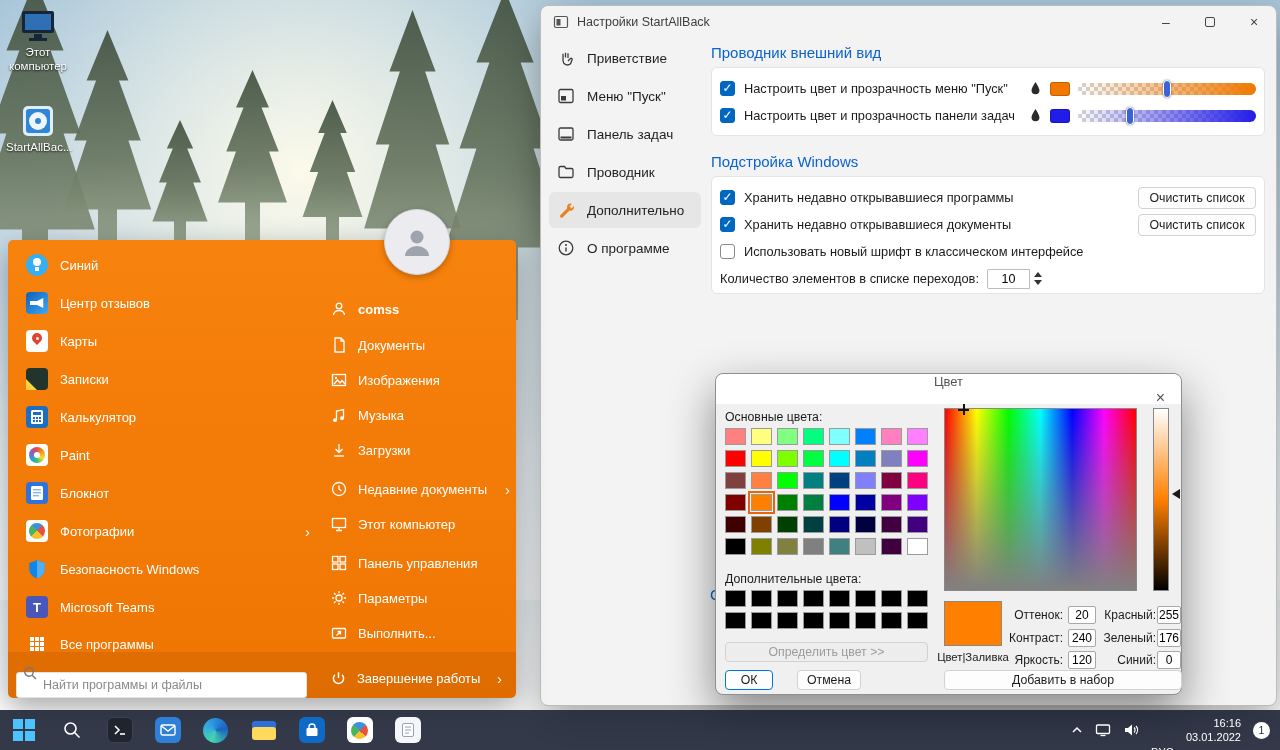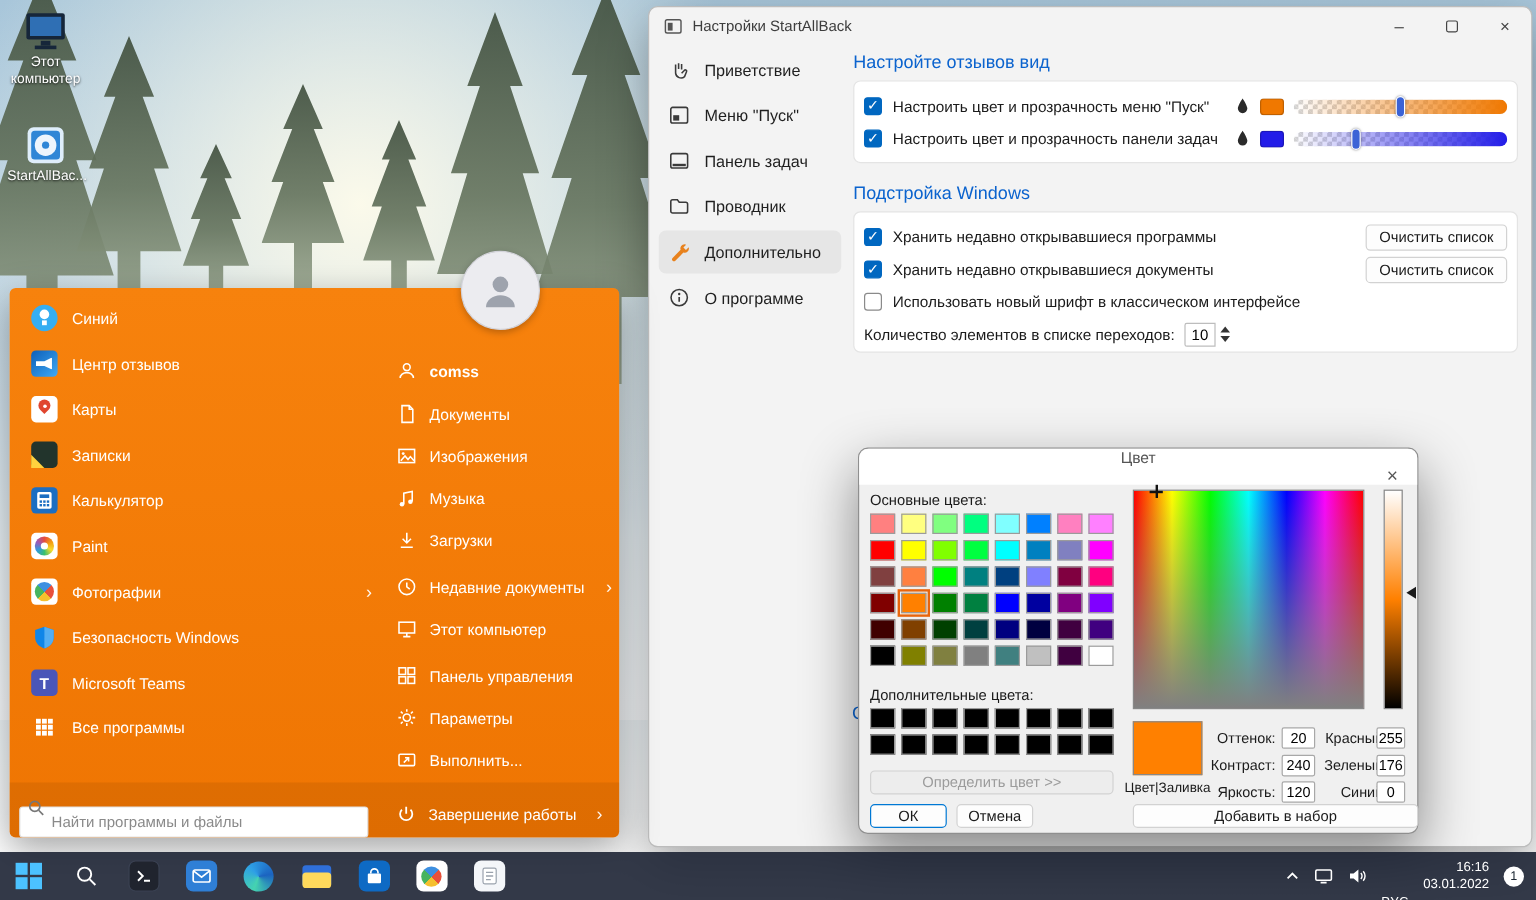--- a/index.html
+++ b/index.html
@@ -94,21 +94,21 @@
   .color-chip { width:20px; height:14px; border-radius:3px; border:1px solid rgba(0,0,0,.2); margin-right:8px; cursor:pointer; }
   .app-slider { --c:#f07800; position:relative; width:178px; height:20px; cursor:pointer; }
   .app-slider .track { position:absolute; left:0; right:0; top:4px; bottom:4px; border-radius:6px; overflow:hidden; background-color:#fff;
     background-image:linear-gradient(45deg,#d2d2d2 25%,transparent 25%,transparent 75%,#d2d2d2 75%),linear-gradient(45deg,#d2d2d2 25%,transparent 25%,transparent 75%,#d2d2d2 75%);
     background-size:8px 8px; background-position:0 0,4px 4px; }
   .app-slider .track::after { content:""; position:absolute; inset:0; background:linear-gradient(to right, transparent, var(--c)); }
   .app-slider .handle { position:absolute; top:1px; width:8px; height:18px; transform:translateX(-50%); background:#3b63d6; border:1px solid #fff; border-radius:4px; box-shadow:0 0 2px rgba(0,0,0,.5); }
   .btn { background:#fdfdfd; border:1px solid #d2d2d2; border-radius:4px; font-size:12.3px; color:#1b1b1b; display:flex; align-items:center; justify-content:center; cursor:pointer; font-family:inherit; }
   .clear-btn { margin-left:auto; width:118px; height:22px; }
   .spin { display:flex; align-items:center; margin-left:8px; }
-  .spin .val { width:26px; height:20px; border:1px solid #bdbdbd; border-radius:2px 0 0 2px; background:#fff; display:flex; align-items:center; justify-content:center; font-size:12.5px; }
+  .spin .val { width:43px; height:20px; border:1px solid #bdbdbd; border-radius:2px 0 0 2px; background:#fff; display:flex; align-items:center; justify-content:center; font-size:12.5px; }
   .spin .arrows { display:flex; flex-direction:column; justify-content:center; gap:3px; margin-left:4px; cursor:pointer; }
   .tri-up { width:0; height:0; border-left:4px solid transparent; border-right:4px solid transparent; border-bottom:5px solid #333; }
   .tri-dn { width:0; height:0; border-left:4px solid transparent; border-right:4px solid transparent; border-top:5px solid #333; }
   .frag { position:absolute; font-size:13.5px; }
 
   
   .dialog { position:absolute; left:715px; top:373px; width:467px; height:322px; z-index:30;
     background:#f0f0f0; border:1px solid #8f8f8f; border-radius:8px; box-shadow:0 18px 46px rgba(0,0,0,.45); }
   .dlg-title { height:30px; background:#fff; border-radius:8px 8px 0 0; display:flex; align-items:center; padding:0 12px;flex-direction:column; }
   .dlg-title .t { font-size:13px; color:#555; }
@@ -129,21 +129,21 @@
   .lumbar { position:absolute; left:437px; top:34px; width:16px; height:183px; border:1px solid #888; cursor:pointer; }
   .lum-arrow { position:absolute; left:456px; top:115px; width:0; height:0; border-top:5px solid transparent; border-bottom:5px solid transparent; border-right:8px solid #1a1a1a; cursor:pointer; }
   .preview { position:absolute; left:228px; top:227px; width:58px; height:45px; border:1px solid #888; }
   .prev-lab { position:absolute; left:214px; top:277px; width:86px; text-align:center; font-size:11.3px; color:#1b1b1b; }
   .cd-row { position:absolute; height:18px; left:0; width:100%; }
   .cd-l1,.cd-l2 { position:absolute; font-size:12px; color:#1b1b1b; top:2px; }
   .cd-l1 { left:283px; width:64px; text-align:right; }
   .cd-l2 { left:384px; width:56px; text-align:right; }
   .cd-b1,.cd-b2 { position:absolute; top:0; height:18px; background:#fff; border:1px solid #a8a8a8; border-radius:2px; font-size:12px; text-align:center; line-height:17px; }
   .cd-b1 { left:352px; width:28px; }
-  .cd-b2 { left:431px; width:24px; }
+  .cd-b2 { left:441px; width:24px; }
 
   
   .taskbar { position:absolute; left:0; bottom:0; width:1280px; height:40px; z-index:40;
     background:rgba(29,36,52,.9); display:flex; align-items:center; }
   .tb-icons { display:flex; align-items:center; gap:21px; padding-left:10px; }
   .tb-ic { width:27px; height:27px; display:flex; align-items:center; justify-content:center; cursor:pointer; border-radius:5px; position:relative; }
   .winlogo { display:grid; grid-template-columns:10px 10px; grid-template-rows:10px 10px; gap:2px; }
   .winlogo div { background:#4cc2ff; }
   .tile-sm { width:26px; height:26px; border-radius:6px; position:relative; display:flex; align-items:center; justify-content:center; }
   .edge-c { width:25px; height:25px; border-radius:50%; background:conic-gradient(from 200deg,#45d3b0,#2e9fe6,#1b63c0,#45d3b0); }
@@ -245,20 +245,33 @@
       <span class="lab">Калькулятор</span>
     </div>
     <div class="sm-item">
       <span class="app-ic">
           <span class="tile ic-paint"></span>
         </span>
       <span class="lab">Paint</span>
     </div>
     <div class="sm-item">
       <span class="app-ic">
+          <span class="tile ic-notepad">
+            <svg width="14" height="16" viewBox="0 0 14 16">
+              <rect x="1" y="1" width="12" height="14" rx="1.5" fill="#fff"></rect>
+              <rect x="3" y="4" width="8" height="1.4" fill="#8fb4e0"></rect>
+              <rect x="3" y="7" width="8" height="1.4" fill="#8fb4e0"></rect>
+              <rect x="3" y="10" width="6" height="1.4" fill="#8fb4e0"></rect>
+            </svg>
+          </span>
+        </span>
+      <span class="lab">Блокнот</span>
+    </div>
+    <div class="sm-item">
+      <span class="app-ic">
           <span class="tile ic-photos"></span>
         </span>
       <span class="lab">Фотографии</span>
       <span class="arrow">›</span>
     </div>
     <div class="sm-item">
       <span class="app-ic">
           <svg width="20" height="20" viewBox="0 0 22 22">
             <path d="M11 1.5 L19.5 4.5 V11 C19.5 16.2 15.8 19.8 11 21.3 C6.2 19.8 2.5 16.2 2.5 11 V4.5 Z" fill="#1086e8"></path>
             <path d="M11 1.5 L19.5 4.5 V11 C19.5 16.2 15.8 19.8 11 21.3 Z" fill="#54aef2"></path>
@@ -441,21 +454,21 @@
       <svg class="si" viewBox="0 0 18 18">
           <circle cx="9" cy="9" r="6.8" fill="none" stroke="#3a3a3a" stroke-width="1.3"></circle>
           <circle cx="9" cy="6" r="1" fill="#3a3a3a"></circle>
           <path d="M9 8.5 v4" stroke="#3a3a3a" stroke-width="1.4"></path>
         </svg>
       <span class="lab">О программе</span>
     </div>
   </div>
 
   <div class="content">
-    <div class="heading" style="top:6px">Настройте отзывов вид</div>
+    <div class="heading" style="top:6px">Проводник внешний вид</div>
 
     <div class="card" style="top:29px; height:69px">
       <div class="crow appearance-row">
         <span class="cb checked"></span>
         <span class="lab">Настроить цвет и прозрачность меню "Пуск"</span>
         <svg class="droplet" width="13" height="15" viewBox="0 0 18 20">
             <path d="M9 1 C9 1 3.5 9 3.5 12.5 a5.5 5.5 0 0 0 11 0 C14.5 9 9 1 9 1 Z" fill="#2b2b2b"></path>
           </svg>
         <span class="color-chip" style="background: rgb(240, 120, 0);"></span>
         <span class="app-slider" style="--c: #F07800;">
@@ -583,21 +596,21 @@
       <div class="cswatch" style="background: rgb(0, 0, 0);"></div>
       <div class="cswatch" style="background: rgb(0, 0, 0);"></div>
       <div class="cswatch" style="background: rgb(0, 0, 0);"></div>
       <div class="cswatch" style="background: rgb(0, 0, 0);"></div>
       <div class="cswatch" style="background: rgb(0, 0, 0);"></div>
       <div class="cswatch" style="background: rgb(0, 0, 0);"></div>
       <div class="cswatch" style="background: rgb(0, 0, 0);"></div>
     </div>
 
   <button class="btn dlg-btn disabled" style="left:9px; top:268px; width:203px">Определить цвет &gt;&gt;</button>
-  <button class="btn dlg-btn default" style="left:9px; top:296px; width:64px">ОК</button>
+  <button class="btn dlg-btn default" style="left:9px; top:296px; width:48px">ОК</button>
   <button class="btn dlg-btn" style="left:81px; top:296px; width:64px">Отмена</button>
 
   <div class="hsfield"></div>
   <div class="cross"></div>
   <div class="lumbar" style="background: linear-gradient(rgb(255, 255, 255), rgb(255, 128, 0) 50%, rgb(0, 0, 0));"></div>
   <div class="lum-arrow"></div>
 
   <div class="preview" style="background: rgb(255, 128, 0);"></div>
   <div class="prev-lab">Цвет|Заливка</div>
 

